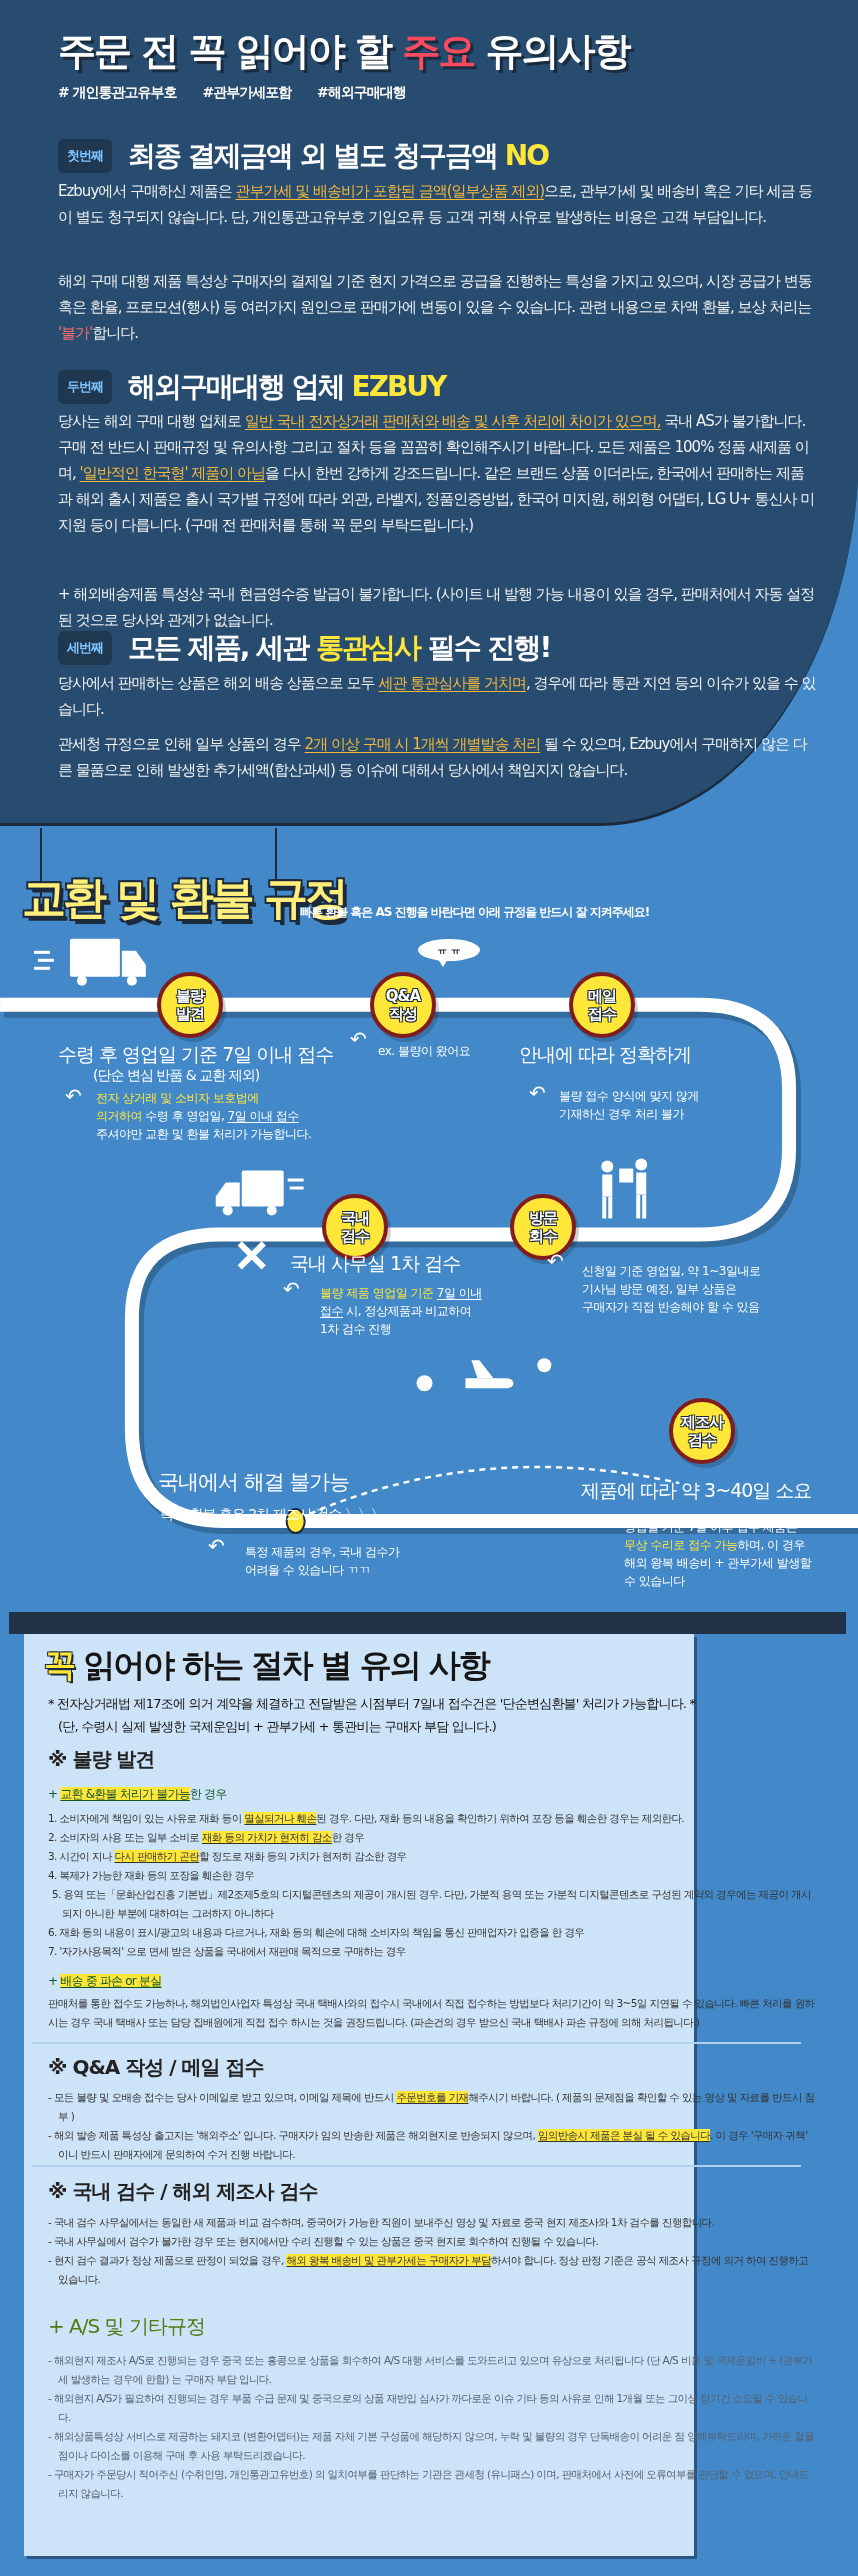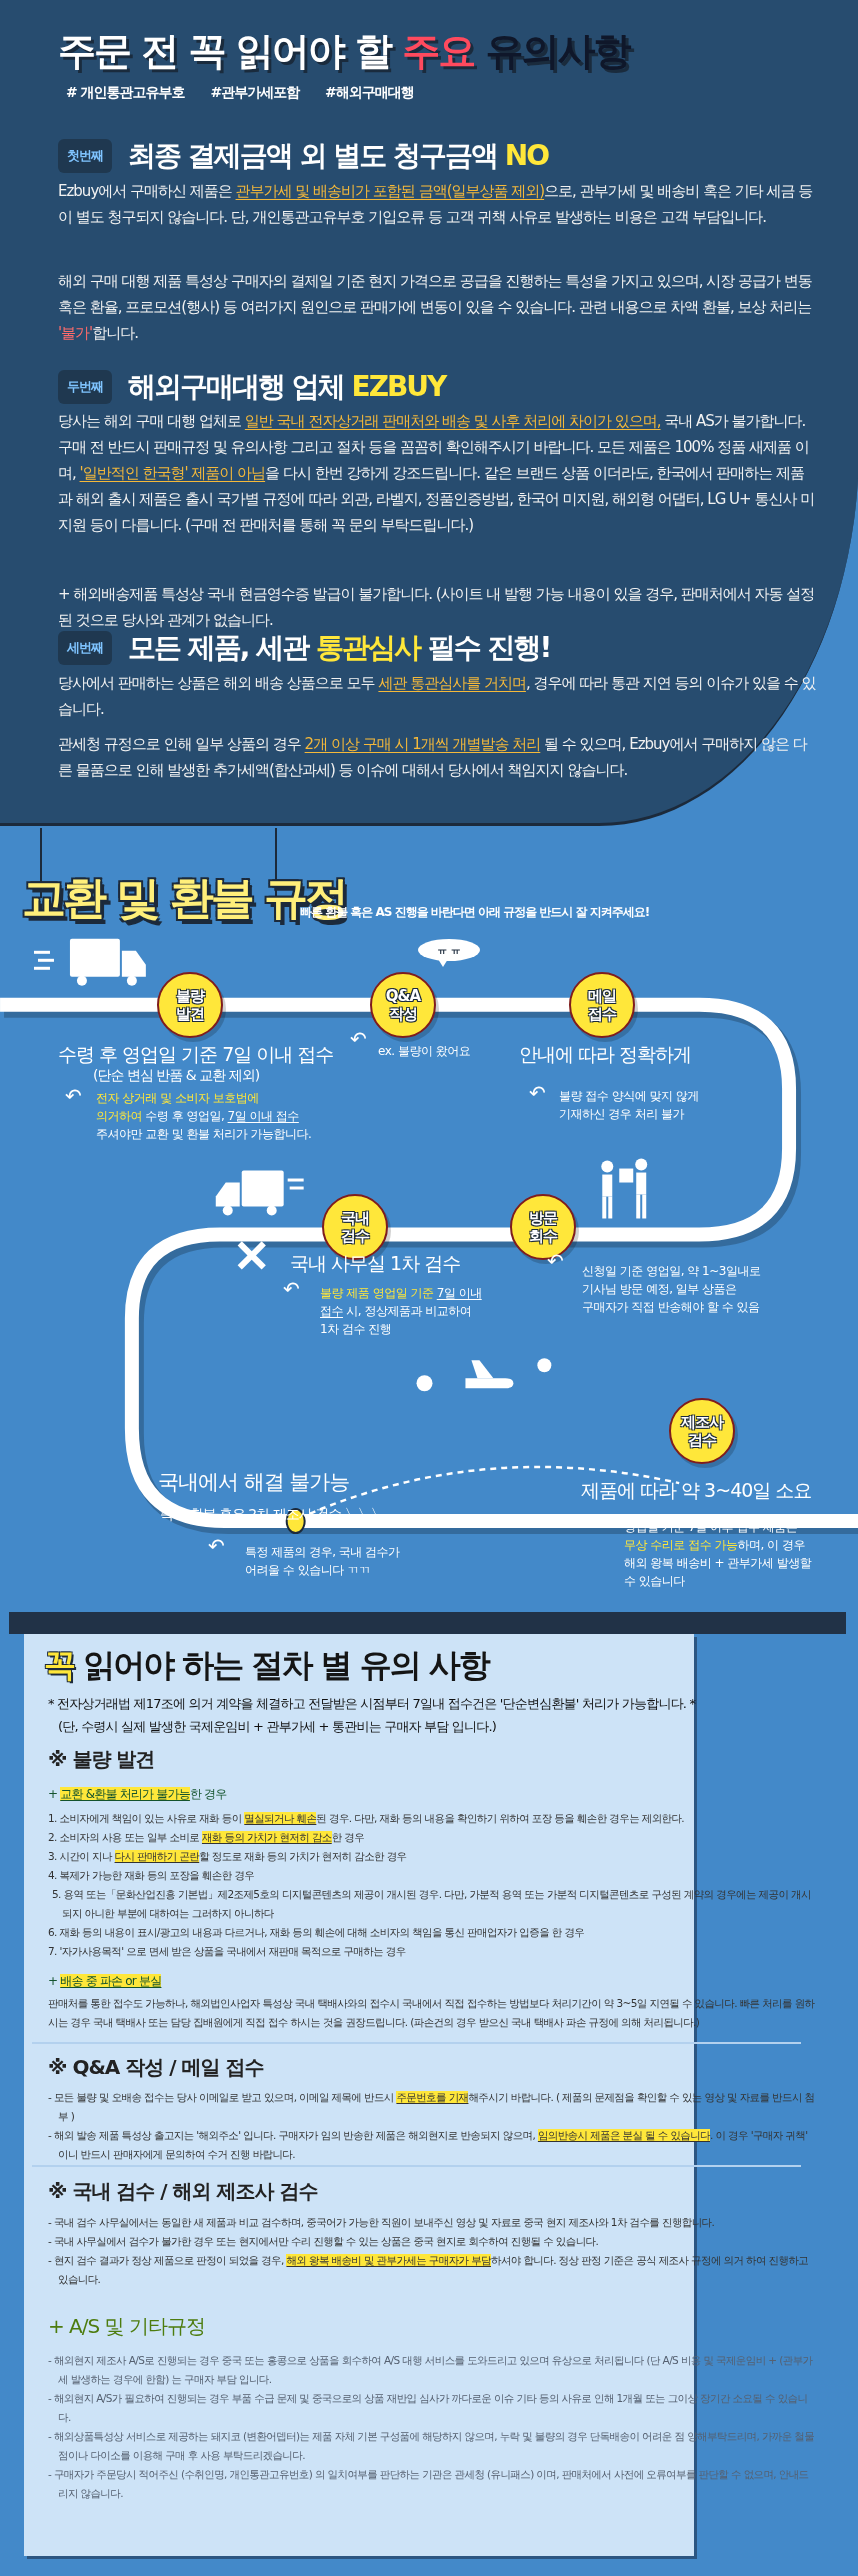--- a/index.html
+++ b/index.html
@@ -4,40 +4,40 @@
 <style>
   * { box-sizing: border-box; margin: 0; padding: 0; }
   html, body { width: 859px; background: #4389c9; }
   body { font-family: "DejaVu Sans", "Liberation Sans", sans-serif; color: #fff; position: relative; height: 2576px; overflow: hidden; }
 
   
   .top { position: absolute; left: 0; top: 0; width: 859px; height: 861px; }
   .top-bg { position: absolute; left: 0; top: 0; width: 859px; height: 826px; background: #274c6f; border-bottom: 3px solid #1c2a3b; border-bottom-right-radius: 260px 380px; }
   .main-title { position: absolute; left: 58px; top: 26px; font-size: 38px; font-weight: bold; letter-spacing: -2px; color: #fff; text-shadow: 3px 3px 0 #1a2b3d; white-space: nowrap; }
   .main-title .red { color: #ff4a5e; }
-  .main-title .yellow { color: #0f172a; }
-  .hashtags { position: absolute; left: 58px; top: 84px; font-size: 14px; font-weight: bold; letter-spacing: -1px; color: #fff; white-space: nowrap; margin-left: 8px; }
+  .main-title .yellow { color: #ffffff; }
+  .hashtags { position: absolute; left: 58px; top: 84px; font-size: 14px; font-weight: bold; letter-spacing: -1px; color: #fff; white-space: nowrap; }
   .hashtags span { margin-right: 22px; }
 
   .sec-head { position: absolute; left: 58px; display: flex; align-items: center; white-space: nowrap; }
   .badge { background: #1f3850; color: #7fc4ff; font-size: 13px; font-weight: bold; border-radius: 6px; padding: 8px 9px; letter-spacing: -1px; margin-right: 16px; text-align: right; }
   .sec-title { font-size: 28px; font-weight: bold; letter-spacing: -2px; color: #fff; }
   .sec-title .y { color: #ffe73a; }
 
   .para { position: absolute; left: 58px; width: 759px; font-size: 15px; line-height: 26px; letter-spacing: -1px; color: #f2f2f2; }
   .para .ul { color: #f5b93a; text-decoration: underline; text-underline-offset: 3px; }
   .para .red { color: #ff6b6b; }
 
   
   .hang { position: absolute; width: 2px; background: #1c2a3b; }
   .ex-title { position: absolute; left: 22px; top: 869px; font-size: 44px; font-weight: bold; letter-spacing: -3px; color: #ffef7a; text-shadow: 2px 2px 0 #1c2a3b, -2px -2px 0 #1c2a3b, 2px -2px 0 #1c2a3b, -2px 2px 0 #1c2a3b, 4px 5px 0 #1c2a3b; white-space: nowrap; }
   .ex-sub { position: absolute; left: 300px; top: 904px; font-size: 12px; font-weight: bold; color: #fff; letter-spacing: -1px; white-space: nowrap; }
 
   .road { position: absolute; left: 0; top: 0; width: 859px; height: 1598px; pointer-events: none; }
-  .node { position: absolute; width: 66px; height: 66px; border-radius: 50%; background: #ffe73a; border: 2px solid #7f1d1d; display: flex; align-items: center; justify-content: center; text-align: center; font-size: 15px; font-weight: bold; color: #1c2a3b; line-height: 18px; letter-spacing: -1px; box-shadow: 3px 4px 0 rgba(0,0,0,0.18); }
+  .node { position: absolute; width: 66px; height: 66px; border-radius: 50%; background: #ffe73a; border: 4px solid #7f1d1d; display: flex; align-items: center; justify-content: center; text-align: center; font-size: 15px; font-weight: bold; color: #1c2a3b; line-height: 18px; letter-spacing: -1px; box-shadow: 3px 4px 0 rgba(0,0,0,0.18); }
   .node span { display: block; color: #fff; text-shadow: 1px 1px 0 #1c2a3b, -1px -1px 0 #1c2a3b, 1px -1px 0 #1c2a3b, -1px 1px 0 #1c2a3b; }
   .t-big { position: absolute; font-size: 19px; color: #fff; letter-spacing: -1px; white-space: nowrap; }
   .t-mid { position: absolute; font-size: 14px; color: #fff; letter-spacing: -1px; white-space: nowrap; }
   .t-hand { position: absolute; font-size: 12px; line-height: 18px; color: #fff; letter-spacing: -0.5px; white-space: nowrap; }
   .t-hand .y { color: #ffe73a; }
   .t-hand .u { text-decoration: underline; text-underline-offset: 2px; }
   .curl { position: absolute; font-size: 20px; color: #fff; }
 
   .bubble { position: absolute; left: 418px; top: 939px; width: 62px; height: 22px; border-radius: 50%; background: #fff; color: #1c2a3b; font-size: 10px; font-weight: bold; text-align: center; line-height: 22px; }
   .bubble:after { content: ""; position: absolute; left: 20px; bottom: -6px; border-left: 5px solid transparent; border-right: 5px solid transparent; border-top: 8px solid #fff; }

